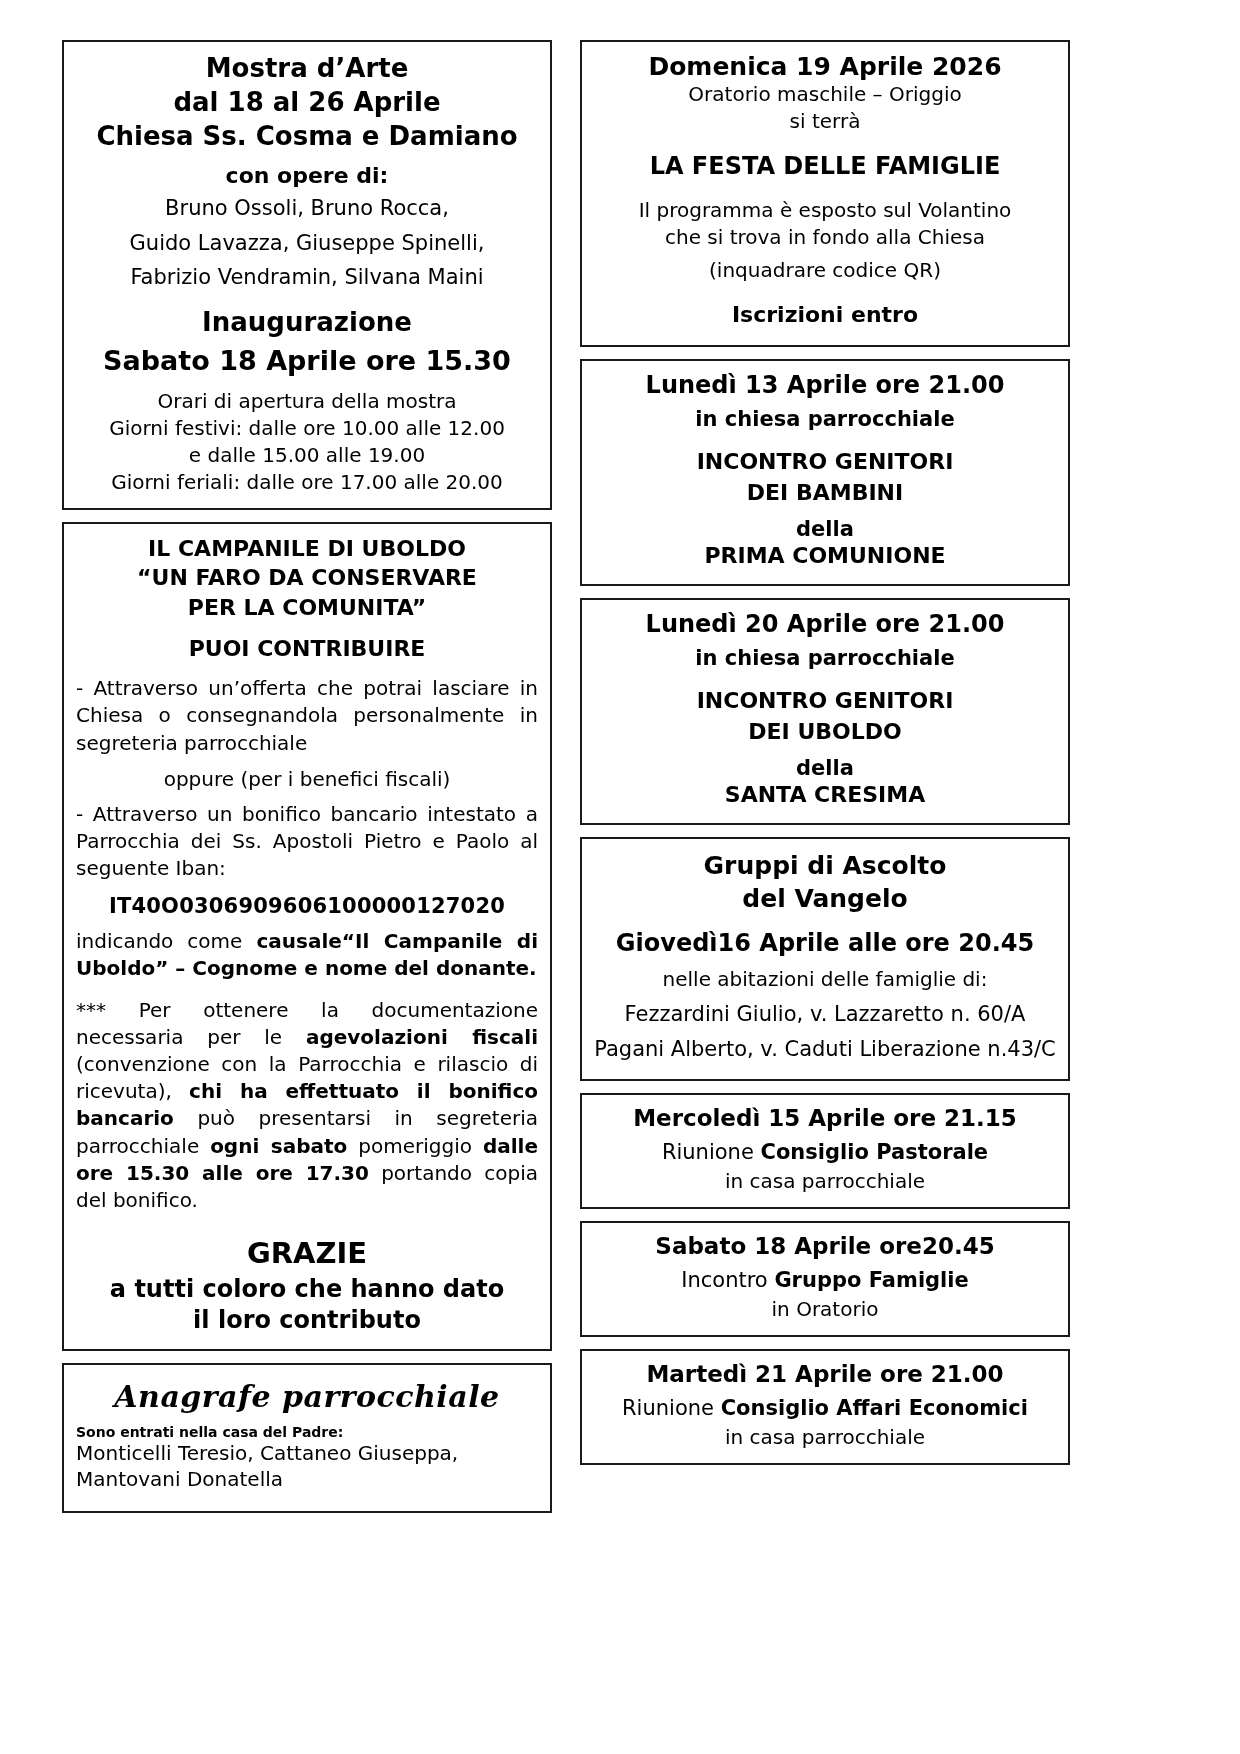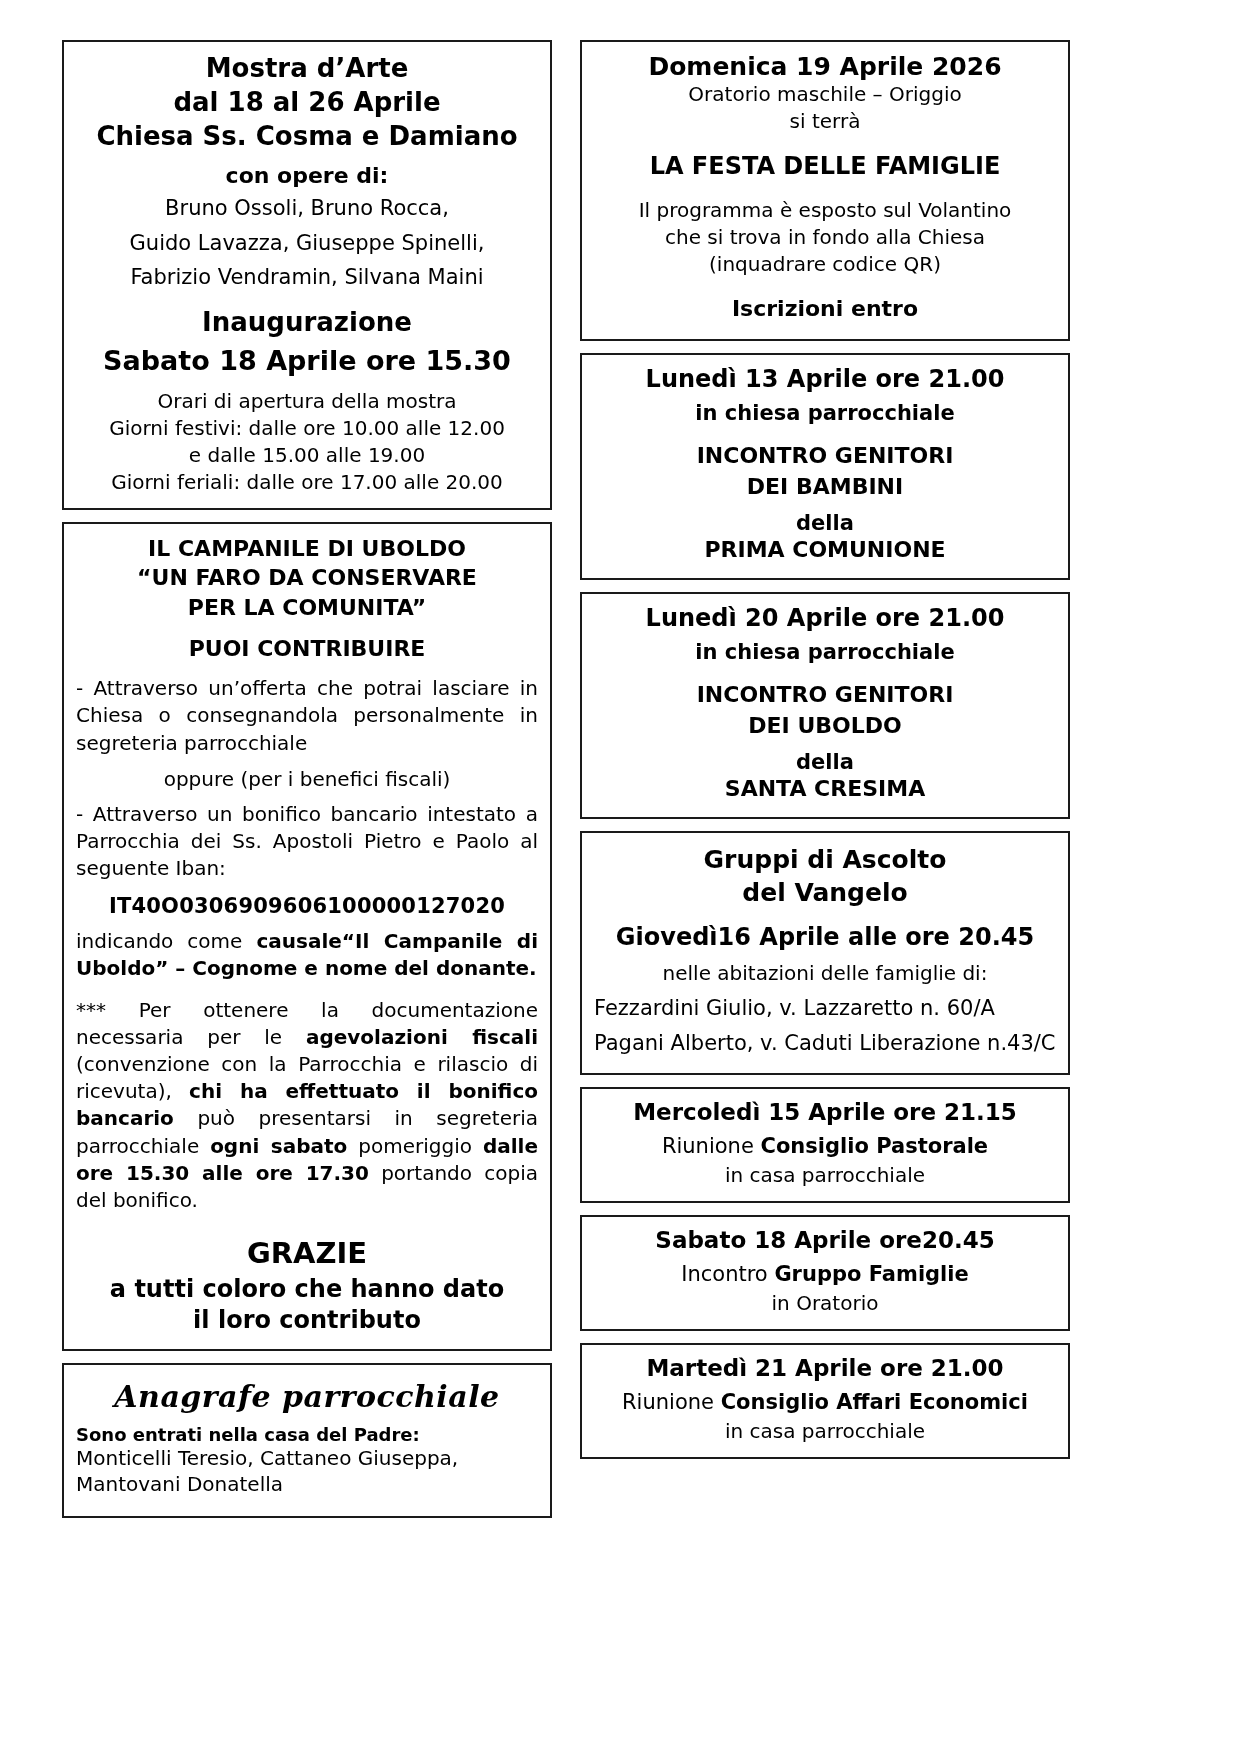--- a/index.html
+++ b/index.html
@@ -64,40 +64,40 @@
   .grazie2   { font-size: 24px; font-weight: bold; text-align: center; line-height: 1.3; margin-top: 4px; }
 
   .anagrafe-title {
     font-family: "DejaVu Serif", serif;
     font-style: italic;
     font-weight: bold;
     font-size: 30px;
     text-align: center;
     letter-spacing: 0.5px;
   }
-  .anagrafe-lead { font-size: 18px; font-weight: bold; margin-top: 10px; }
+  .anagrafe-lead { font-size: 14px; font-weight: bold; margin-top: 10px; }
   .anagrafe-names { font-size: 20px; line-height: 1.34; }
 
   
   .r-title   { font-size: 25px; font-weight: bold; text-align: center; }
   .r-sub     { font-size: 20px; line-height: 1.36; text-align: center; margin-top: 7px; }
   .r-big     { font-size: 24px; font-weight: bold; text-align: center; margin-top: 16px; line-height: 1.32; }
   .r-note    { font-size: 20px; line-height: 1.36; text-align: center; margin-top: 14px; }
   .r-iscr    { font-size: 22px; font-weight: bold; text-align: center; margin-top: 16px; line-height: 1.3; }
 
   .m-date    { font-size: 24px; font-weight: bold; text-align: center; }
   .m-place   { font-size: 21px; font-weight: bold; text-align: center; margin-top: 8px; }
   .m-l1      { font-size: 22px; font-weight: bold; text-align: center; margin-top: 16px; line-height: 1.32; }
   .m-della   { font-size: 21px; font-weight: bold; text-align: center; margin-top: 10px; }
   .m-l2      { font-size: 22px; font-weight: bold; text-align: center; margin-top: 2px; }
 
   .g-title   { font-size: 25px; font-weight: bold; text-align: center; line-height: 1.32; }
   .g-when    { font-size: 24px; font-weight: bold; text-align: center; margin-top: 14px; }
   .g-sub     { font-size: 20px; text-align: center; margin-top: 10px; }
-  .g-addr    { font-size: 21px; text-align: left; margin-top: 11px; }
+  .g-addr    { font-size: 21px; text-align: center; margin-top: 11px; }
 
   .s-title   { font-size: 23px; font-weight: bold; text-align: center; }
   .s-line    { font-size: 21px; text-align: center; margin-top: 9px; }
   .s-line2   { font-size: 20px; text-align: center; margin-top: 5px; }
 </style>
 </head>
 <body>
 
 <div class="page">
 
@@ -150,21 +150,21 @@
 
   <div class="col col-right">
 
     <div class="box" style="padding-bottom:16px;">
       <p class="r-title">Domenica 19 Aprile 2026</p>
       <p class="r-sub" style="margin-top:0">Oratorio maschile – Origgio</p>
       <p class="r-sub" style="margin-top:0">si terrà</p>
       <p class="r-big">LA FESTA DELLE FAMIGLIE</p>
       <p class="r-note">Il programma è esposto sul Volantino</p>
       <p class="r-note" style="margin-top:0">che si trova in fondo alla Chiesa</p>
-      <p class="r-note" style="margin-top:0">(inquadrare codice QR)</p>
+      <p class="r-note" style="margin-top:6px">(inquadrare codice QR)</p>
       <p class="r-iscr">Iscrizioni entro</p>
     </div>
 
     <div class="box" style="padding-bottom:16px;">
       <p class="m-date">Lunedì 13 Aprile ore 21.00</p>
       <p class="m-place">in chiesa parrocchiale</p>
       <p class="m-l1">INCONTRO GENITORI</p>
       <p class="m-l1" style="margin-top:2px">DEI BAMBINI</p>
       <p class="m-della">della</p>
       <p class="m-l2">PRIMA COMUNIONE</p>

